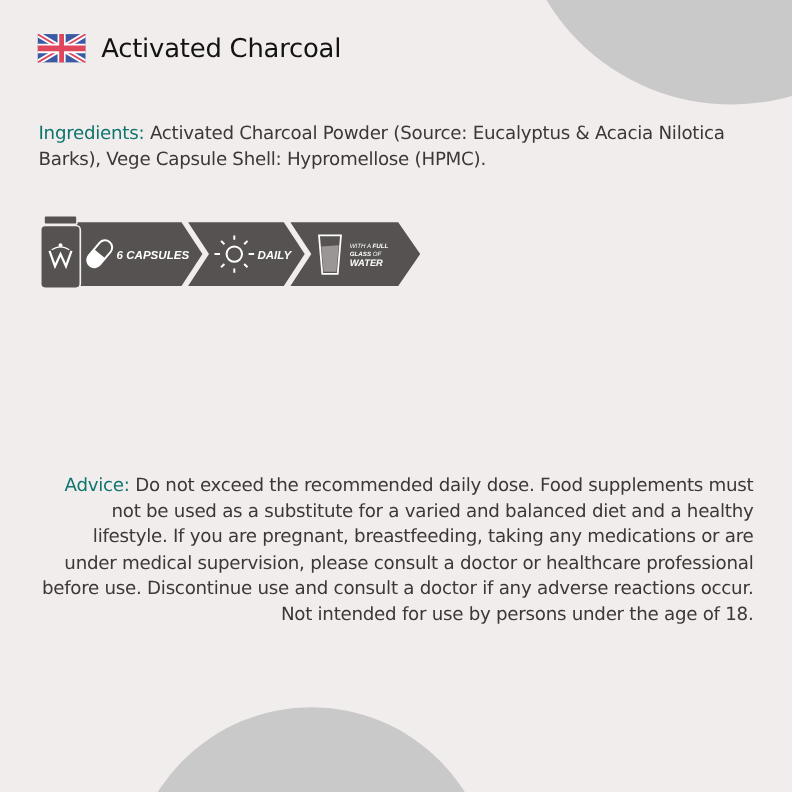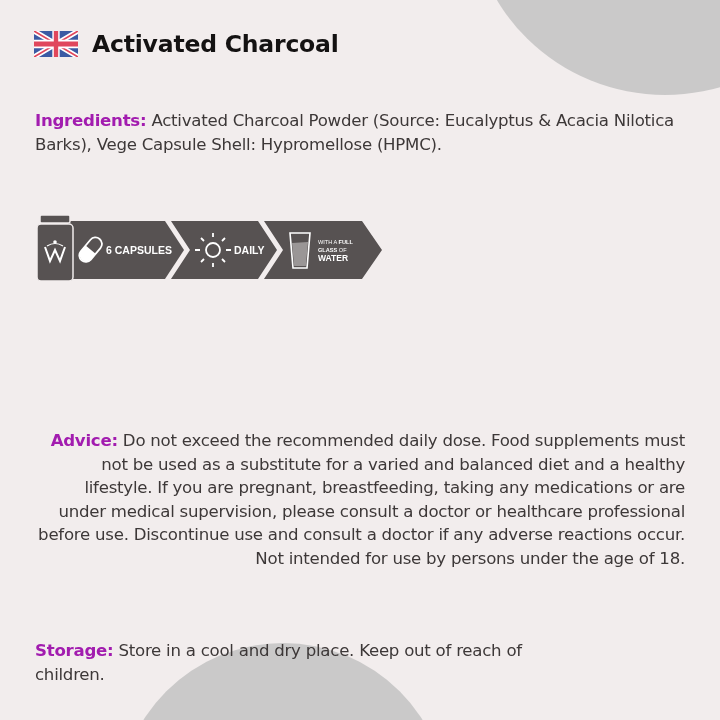--- a/index.html
+++ b/index.html
@@ -8,32 +8,32 @@
     background:#f2eded;
     font-family:"DejaVu Sans", "Liberation Sans", sans-serif;
     color:#3a3535;
   }
   .blob { position:absolute; border-radius:50%; background:#cac9c9; z-index:0; }
   .blob-top { left:470px; top:-290px; width:390px; height:385px; }
   .blob-bottom { left:118px; top:643px; width:330px; height:330px; }
   .content { position:absolute; inset:0; z-index:1; }
   .header { position:absolute; left:34px; top:30px; display:flex; align-items:center; }
   .flag { width:44px; height:26px; margin-right:14px; display:block; }
-  .title { font-size:23.5px; font-weight:bold; color:#141212; letter-spacing:-0.2px; }
+  .title { font-size:23.5px; font-weight:normal; color:#141212; letter-spacing:-0.2px; }
   .para {
     position:absolute; left:35px; width:650px;
     font-size:16.6px; line-height:23.5px; letter-spacing:-0.25px;
     color:#3d3838;
   }
-  .para b { color:#a21caf; font-weight:bold; }
+  .para b { color:#0f766e; font-weight:normal; }
   .p-ingredients { top:109px; }
   .p-suggested { top:315px; }
   .p-advice { top:429px;text-align:right; }
   .p-storage { top:639px; }
-  .banner { position:absolute; left:34px; top:213px; width:360px; height:72px; }
+  .banner { position:absolute; left:34px; top:194px; width:360px; height:72px;font-style:italic; }
   .banner svg { display:block; }
   .bt { fill:#ffffff; font-family:"Liberation Sans", "DejaVu Sans", sans-serif; font-weight:bold; }
 </style>
 </head>
 <body>
 
 <div class="blob blob-top"></div>
 <div class="blob blob-bottom"></div>
 
 <div class="content">
@@ -89,15 +89,14 @@
       </g>
       <text class="bt" x="284" y="31" font-size="5.6"><tspan font-weight="normal">WITH A </tspan><tspan>FULL</tspan></text>
       <text class="bt" x="284" y="39" font-size="5.6"><tspan>GLASS</tspan><tspan font-weight="normal"> OF</tspan></text>
       <text class="bt" x="284" y="48" font-size="8.5">WATER</text>
     </svg>
   </div>
 
 
   <p class="para p-advice" style="margin:0"><b>Advice:</b><span> Do not exceed the recommended daily dose. Food supplements must not be used as a substitute for a varied and balanced diet and a healthy lifestyle. If you are pregnant, breastfeeding, taking any medications or are under medical supervision, please consult a doctor or healthcare professional before use. Discontinue use and consult a doctor if any adverse reactions occur. Not intended for use by persons under the age of 18.</span></p>
 
-  <p class="para p-storage" style="margin:0;width:540px"><b>Storage:</b><span> Store in a cool and dry place. Keep out of reach of children.</span></p>
 
 </div>
 
 </body></html>

